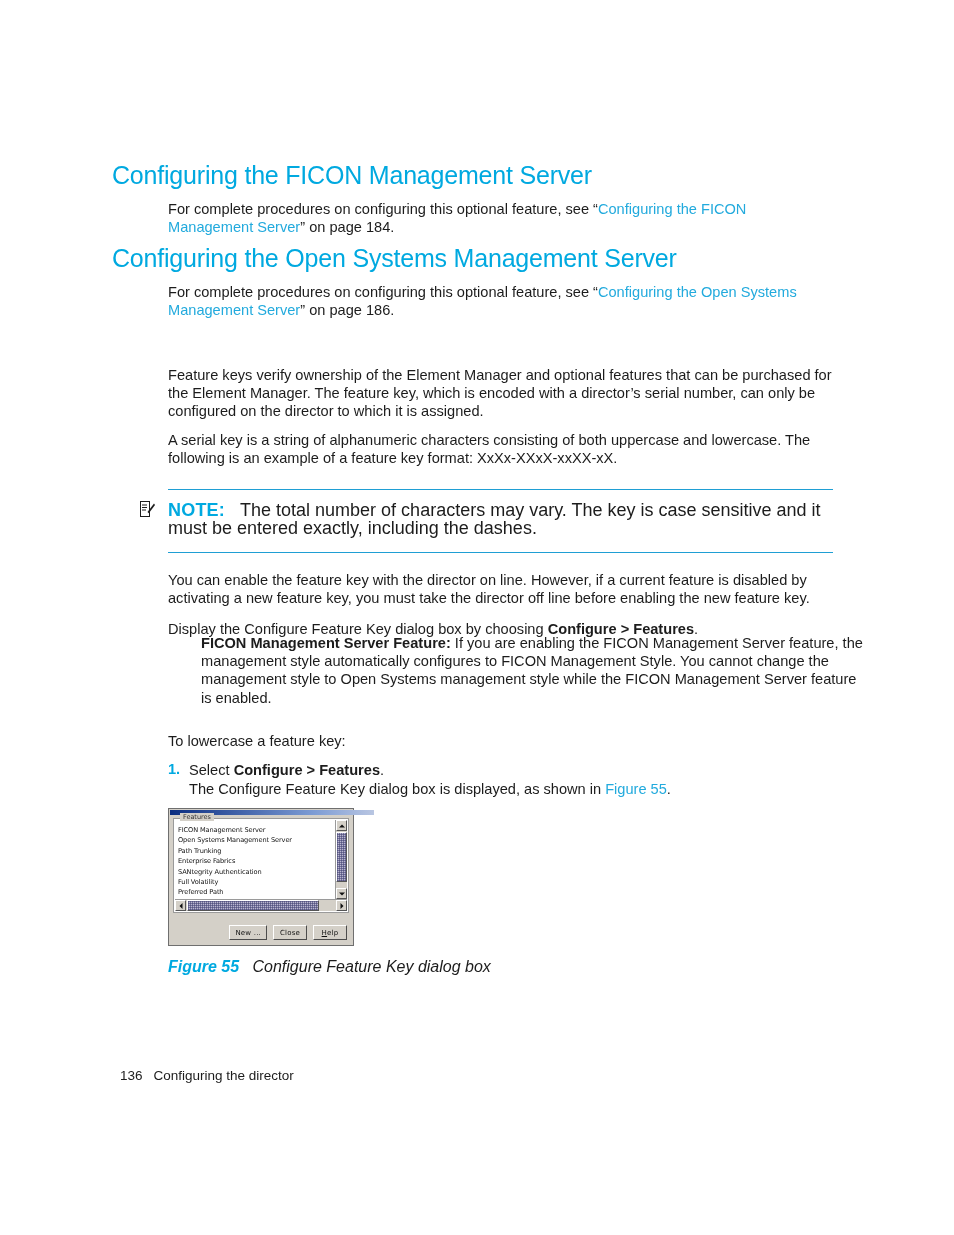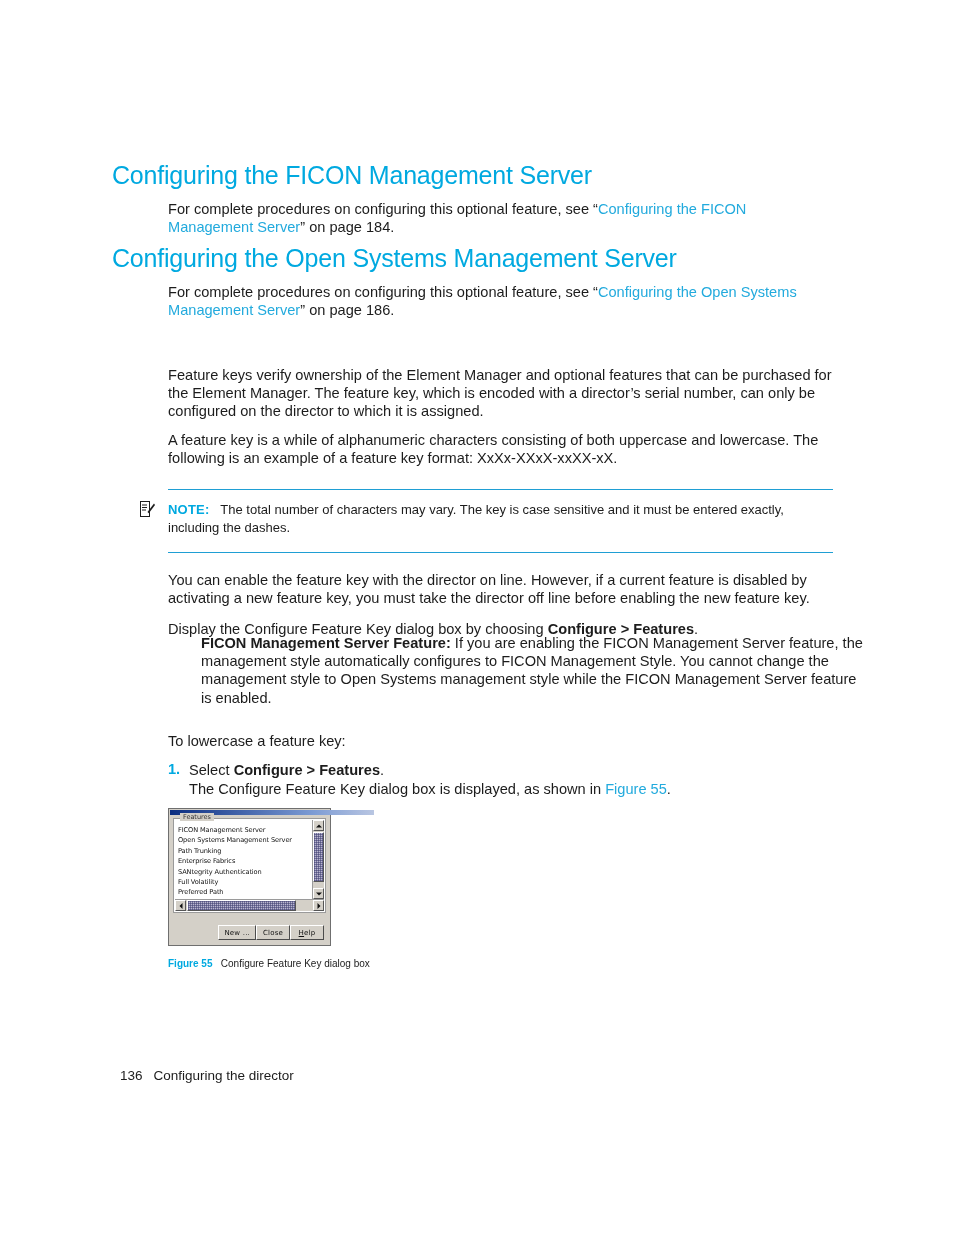--- a/index.html
+++ b/index.html
@@ -74,21 +74,21 @@
     left: 140px;
     top: 501px;
     width: 15px;
     height: 16px;
   }
   .note-body {
     position: absolute;
     left: 168px;
     top: 501px;
     width: 665px;
-    font-size: 13px;
+    font-size: 18px;
     line-height: 18.2px;
     color: #1c1c1c;
   }
   .note-label {
     color: #00a9e0;
     font-weight: bold;
     letter-spacing: 0.2px;
   }
 
   
@@ -108,21 +108,21 @@
     font-size: 14.6px;
     line-height: 19px;
     color: #1c1c1c;
   }
 
   
   .dlg {
     position: absolute;
     left: 168px;
     top: 808px;
-    width: 163px;
+    width: 186px;
     height: 138px;
     background: #d4d0c8;
     border: 1px solid #6f6f6f;
     box-sizing: border-box;
     font-family: "DejaVu Sans", sans-serif;
   }
   .dlg-titlebar {
     position: absolute;
     left: 1px; top: 1px;
     width: 204px;
@@ -283,20 +283,21 @@
     border: 1px solid #ffffff;
     border-right-color: #555;
     border-bottom-color: #555;
     box-sizing: border-box;
   }
   .dlg-buttons {
     position: absolute;
     right: 6px;
     bottom: 5px;
     display: flex;
+    gap: 6px;
   }
   .dlg-btn {
     min-width: 34px;
     height: 15px;
     background: #d4d0c8;
     border: 1px solid #ffffff;
     border-right-color: #4c4c4c;
     border-bottom-color: #4c4c4c;
     box-sizing: border-box;
     font-size: 7px;
@@ -307,22 +308,23 @@
     padding: 0 5px;
     letter-spacing: 0.2px;
   }
   .dlg-btn u { text-decoration: underline; }
 
   
   .fig-cap {
     position: absolute;
     left: 168px;
     top: 958px;
-    font-size: 10px;
+    font-size: 16px;
     color: #1c1c1c;
+    font-style: italic;
   }
   .fig-num { color: #00a9e0; font-weight: bold; }
 
   
   .footer {
     position: absolute;
     left: 112px;
     top: 1068px;
     font-size: 13.5px;
     color: #1c1c1c;
@@ -340,21 +342,21 @@
   </div>
 
   <div class="h1" id="head-open">Configuring the Open Systems Management Server</div>
   <div class="para" id="p-open">
     <span>For complete procedures on configuring this optional feature, see “</span><span class="lnk">Configuring the Open Systems Management Server</span><span>” on page 186.</span>
   </div>
 
 
   <div class="para" id="p-feat1">Feature keys verify ownership of the Element Manager and optional features that can be purchased for the Element Manager. The feature key, which is encoded with a director’s serial number, can only be configured on the director to which it is assigned.</div>
 
-  <div class="para" id="p-feat2">A feature key is a while of alphanumeric characters consisting of both uppercase and lowercase. The following is an example of a feature key format: XxXx-XXxX-xxXX-xX.</div>
+  <div class="para" id="p-feat2">A serial key is a string of alphanumeric characters consisting of both uppercase and lowercase. The following is an example of a feature key format: XxXx-XXxX-xxXX-xX.</div>
 
   <div class="note-rule" id="note-rule-top"></div>
   <div class="note-icon">
     <svg width="15" height="16" viewBox="0 0 15 16" aria-hidden="true">
       <rect x="0.5" y="0.5" width="9" height="15" fill="#ffffff" stroke="#1c1c1c" stroke-width="1"></rect>
       <line x1="2" y1="4" x2="7" y2="4" stroke="#1c1c1c" stroke-width="1"></line>
       <line x1="2" y1="6.5" x2="7" y2="6.5" stroke="#1c1c1c" stroke-width="1"></line>
       <line x1="2" y1="9" x2="6" y2="9" stroke="#1c1c1c" stroke-width="1"></line>
       <path d="M7.5 11 L14 2.5 L15 4 L8.8 12.2 Z" fill="#1c1c1c"></path>
     </svg>

